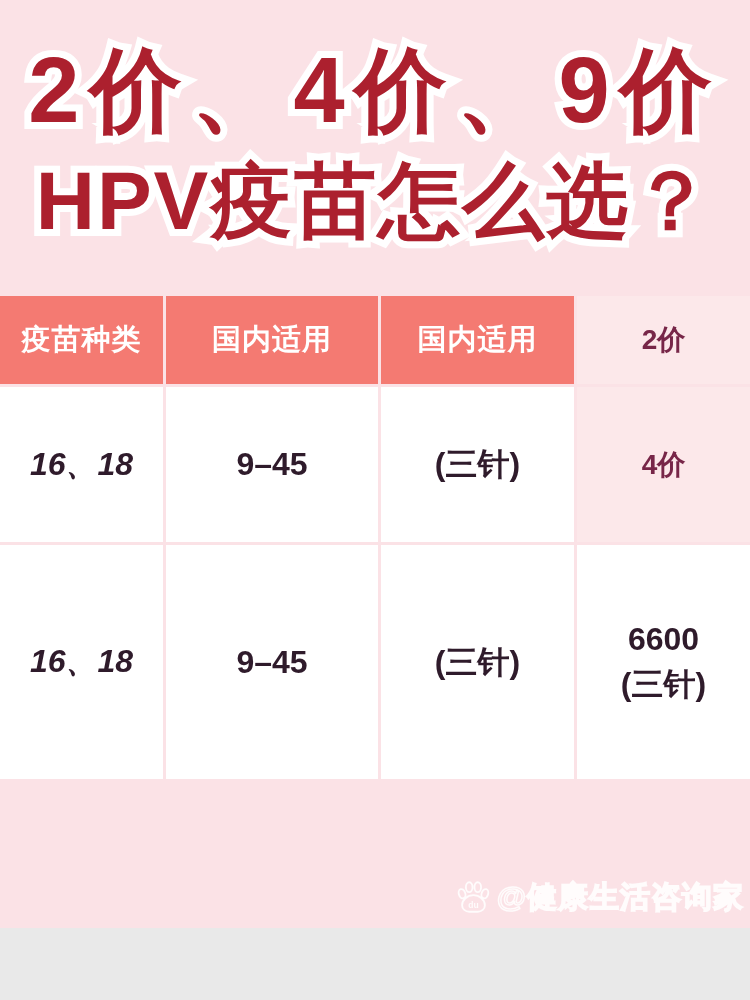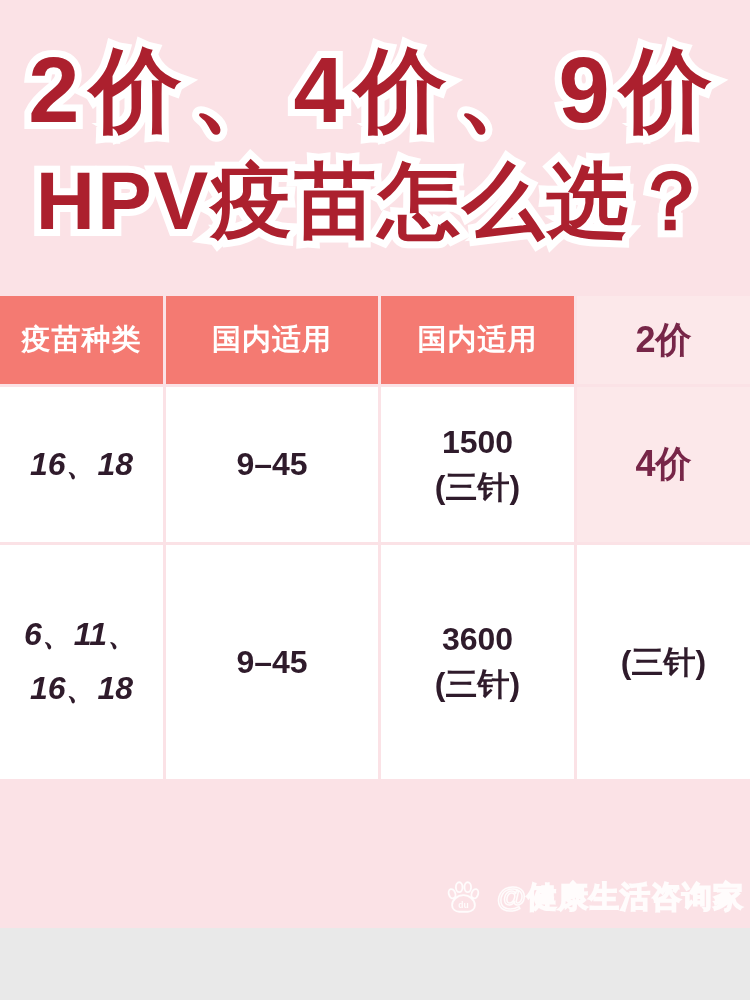--- a/index.html
+++ b/index.html
@@ -33,27 +33,27 @@
     grid-template-rows: 88px 155px 234px 1fr;
     gap: 3px;
   }
   .cell { display: flex; flex-direction: column; align-items: center; justify-content: center; text-align: center; }
   .th {
     background: #f47a72; color: #ffffff;
     font-weight: bold; font-size: 29px; line-height: 1.5; letter-spacing: 1px;
   }
   .td { background: #ffffff; color: #2f1b2b; font-size: 32px; font-weight: 600; }
   .td .line { line-height: 1.68; font-style: italic; }
-  .td.vaccine { background: #fce8ea; color: #772648; font-size: 36px; font-weight: bold; }
+  .td.vaccine { background: #fce8ea; color: #772648; font-size: 28px; font-weight: bold; }
   .price-num, .price-doses { line-height: 1.4; }
 
   
   .watermark {
     position: absolute; right: 6px; bottom: 10px;
-    display: flex; align-items: center; gap: 15px;
+    display: flex; align-items: center; gap: 5px;
     opacity: 0.95;
   }
   .wm-text {
     font-size: 30px; font-weight: bold; letter-spacing: 1px;
     color: transparent;
     -webkit-text-stroke: 1.5px rgba(255,255,255,0.92);
     white-space: nowrap;
   }
   .paw { width: 38px; height: 38px; }
 </style>
@@ -82,40 +82,38 @@
     <div class="cell td vaccine">
       <div>2价</div>
     </div>
     <div class="cell td">
       <div class="line">16、18</div>
     </div>
     <div class="cell td">
       <div>9–45</div>
     </div>
     <div class="cell td">
-      <div class="price-num">1500</div>
       <div class="price-doses">(三针)</div>
     </div>
 
     <div class="cell td vaccine">
       <div>4价</div>
     </div>
     <div class="cell td">
-      <div class="line">6、11、</div>
       <div class="line">16、18</div>
     </div>
     <div class="cell td">
       <div>9–45</div>
     </div>
     <div class="cell td">
-      <div class="price-num">3600</div>
       <div class="price-doses">(三针)</div>
     </div>
 
     <div class="cell td">
+      <div class="price-num">6600</div>
       <div class="price-doses">(三针)</div>
     </div>
 
   </div>
 
   <div class="watermark">
     <svg class="paw" viewBox="0 0 40 40" fill="none" stroke="rgba(255,255,255,0.92)" stroke-width="2">
       <ellipse cx="8.5" cy="15.5" rx="3.4" ry="5" transform="rotate(-18 8.5 15.5)"></ellipse>
       <ellipse cx="16" cy="8.6" rx="3.5" ry="5.2"></ellipse>
       <ellipse cx="25" cy="8.6" rx="3.5" ry="5.2"></ellipse>

